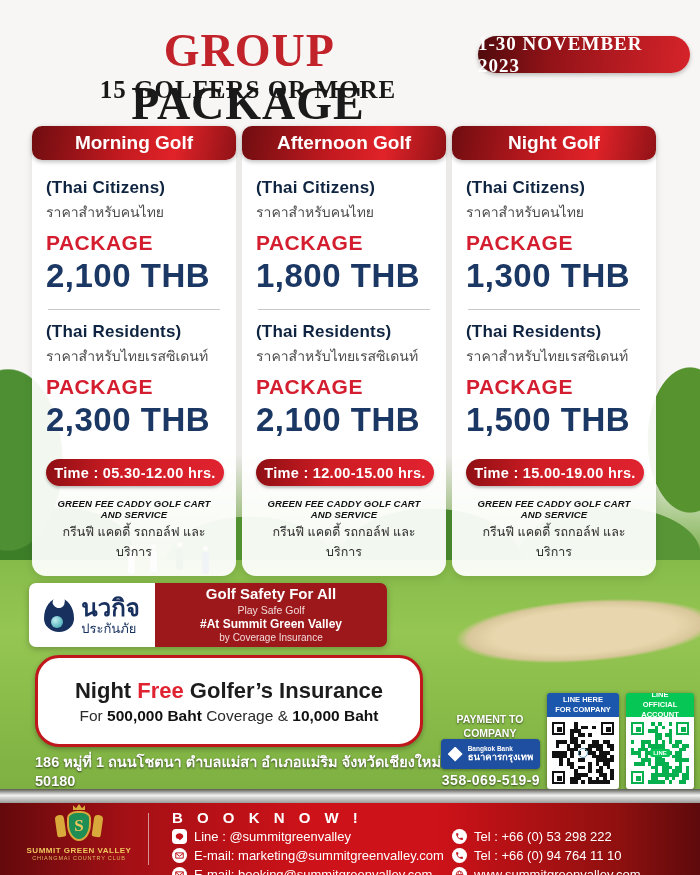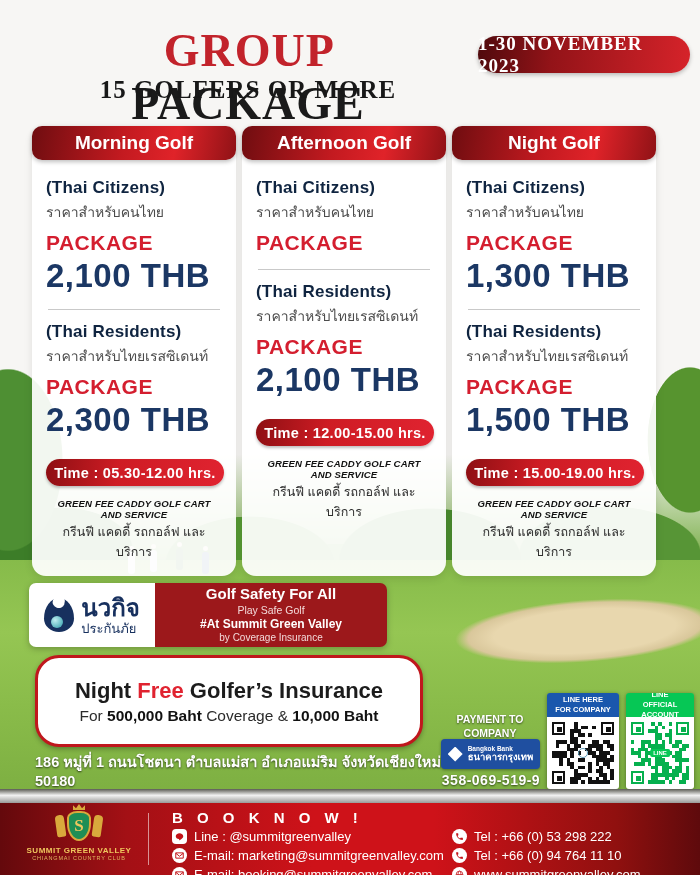--- a/index.html
+++ b/index.html
@@ -204,20 +204,21 @@
       <div class="time-pill">Time : 05.30-12.00 hrs.</div>
       <div class="fee-en">GREEN FEE CADDY GOLF CART AND SERVICE</div>
       <div class="fee-th">กรีนฟี แคดดี้ รถกอล์ฟ และบริการ</div>
     </div>
 
     <div class="card">
       <div class="card-head">Afternoon Golf</div>
       <div class="seg-label">(Thai Citizens)</div>
       <div class="seg-sub">ราคาสำหรับคนไทย</div>
       <div class="pkg-word">PACKAGE</div>
+      <div class="price">1,800 THB</div>
       <hr>
       <div class="seg-label">(Thai Residents)</div>
       <div class="seg-sub">ราคาสำหรับไทยเรสซิเดนท์</div>
       <div class="pkg-word">PACKAGE</div>
       <div class="price">2,100 THB</div>
       <div class="time-pill">Time : 12.00-15.00 hrs.</div>
       <div class="fee-en">GREEN FEE CADDY GOLF CART AND SERVICE</div>
       <div class="fee-th">กรีนฟี แคดดี้ รถกอล์ฟ และบริการ</div>
     </div>
 

